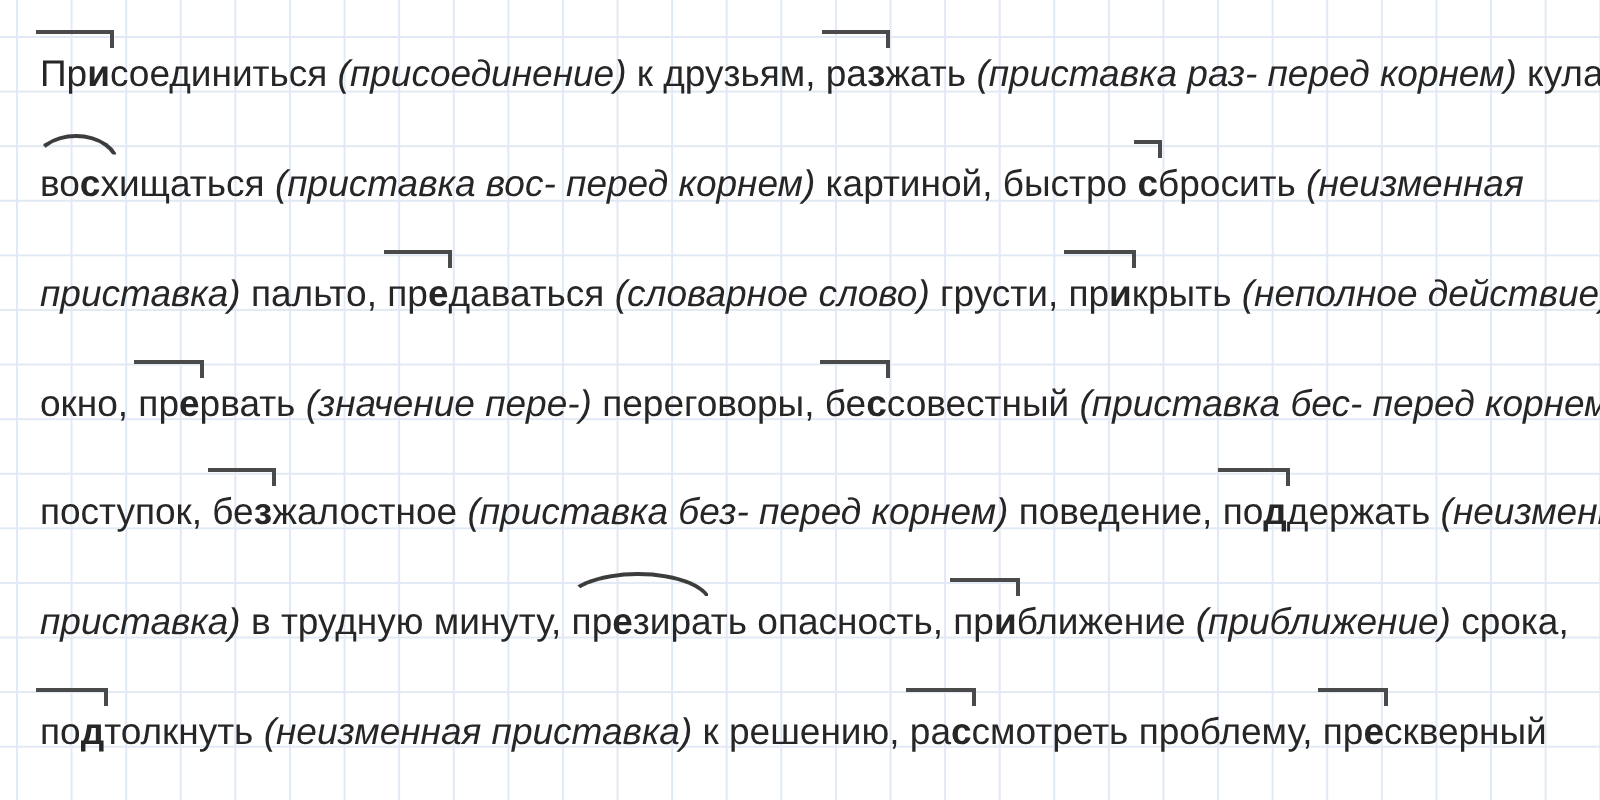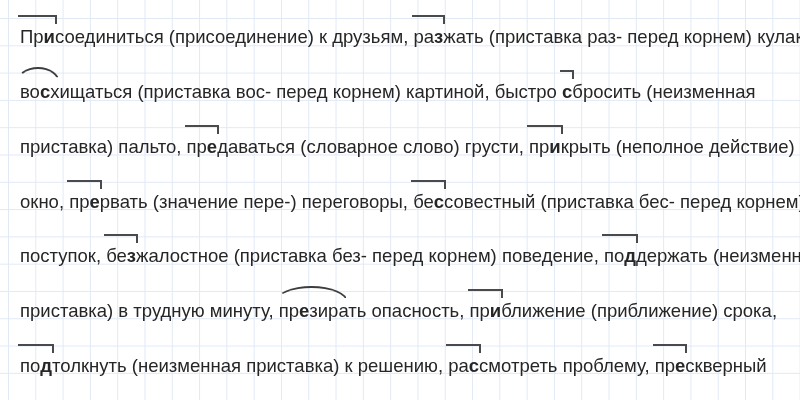--- a/index.html
+++ b/index.html
@@ -17,21 +17,21 @@
     background-size:27.3px 27.3px,27.3px 27.3px;
     background-position:8px 0,0 18px;
     color:#262626;
     font-size:18.5px;
   }
   .line{
     height:54.86px;box-sizing:border-box;padding-top:26px;
     white-space:pre;display:block;
   }
   .seg{position:relative;display:inline-block;}
-  .it{}
+  .it{font-style:italic;}
   .b{font-weight:700;}
   
   .mark-corner::after{
     content:"";position:absolute;left:-2px;right:-2px;top:-11px;height:7px;
     border-top:2px solid #4a4a4a;border-right:2px solid #4a4a4a;
   }
   
   .mark-arc::after{
     content:"";position:absolute;left:-4px;right:-10px;top:-14px;height:12px;
     border:2px solid transparent;border-top:2px solid #3d3d3d;

